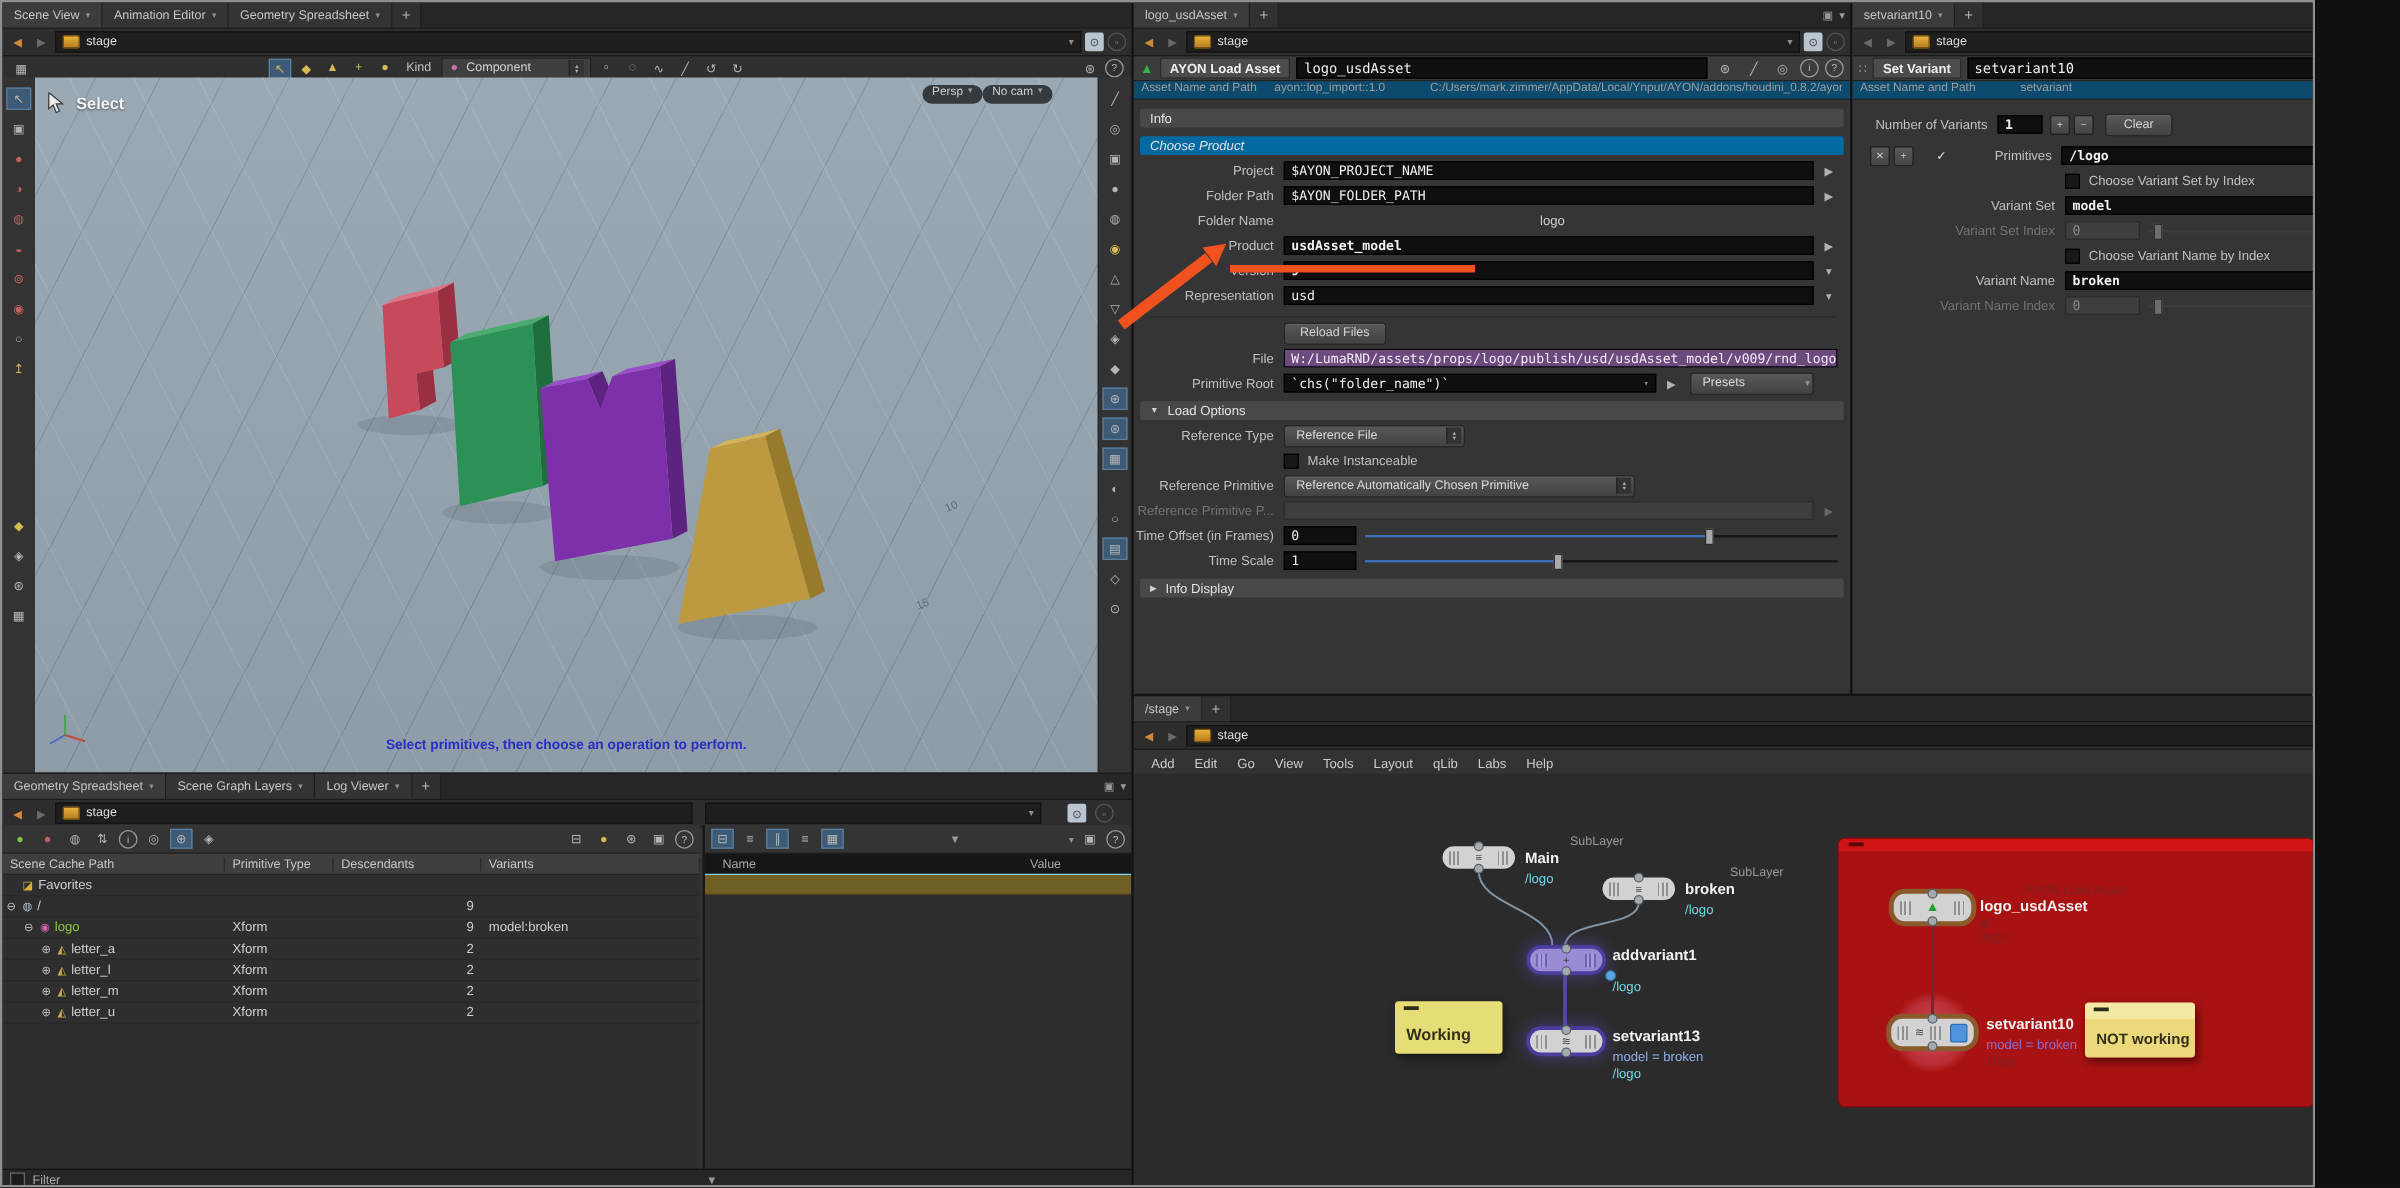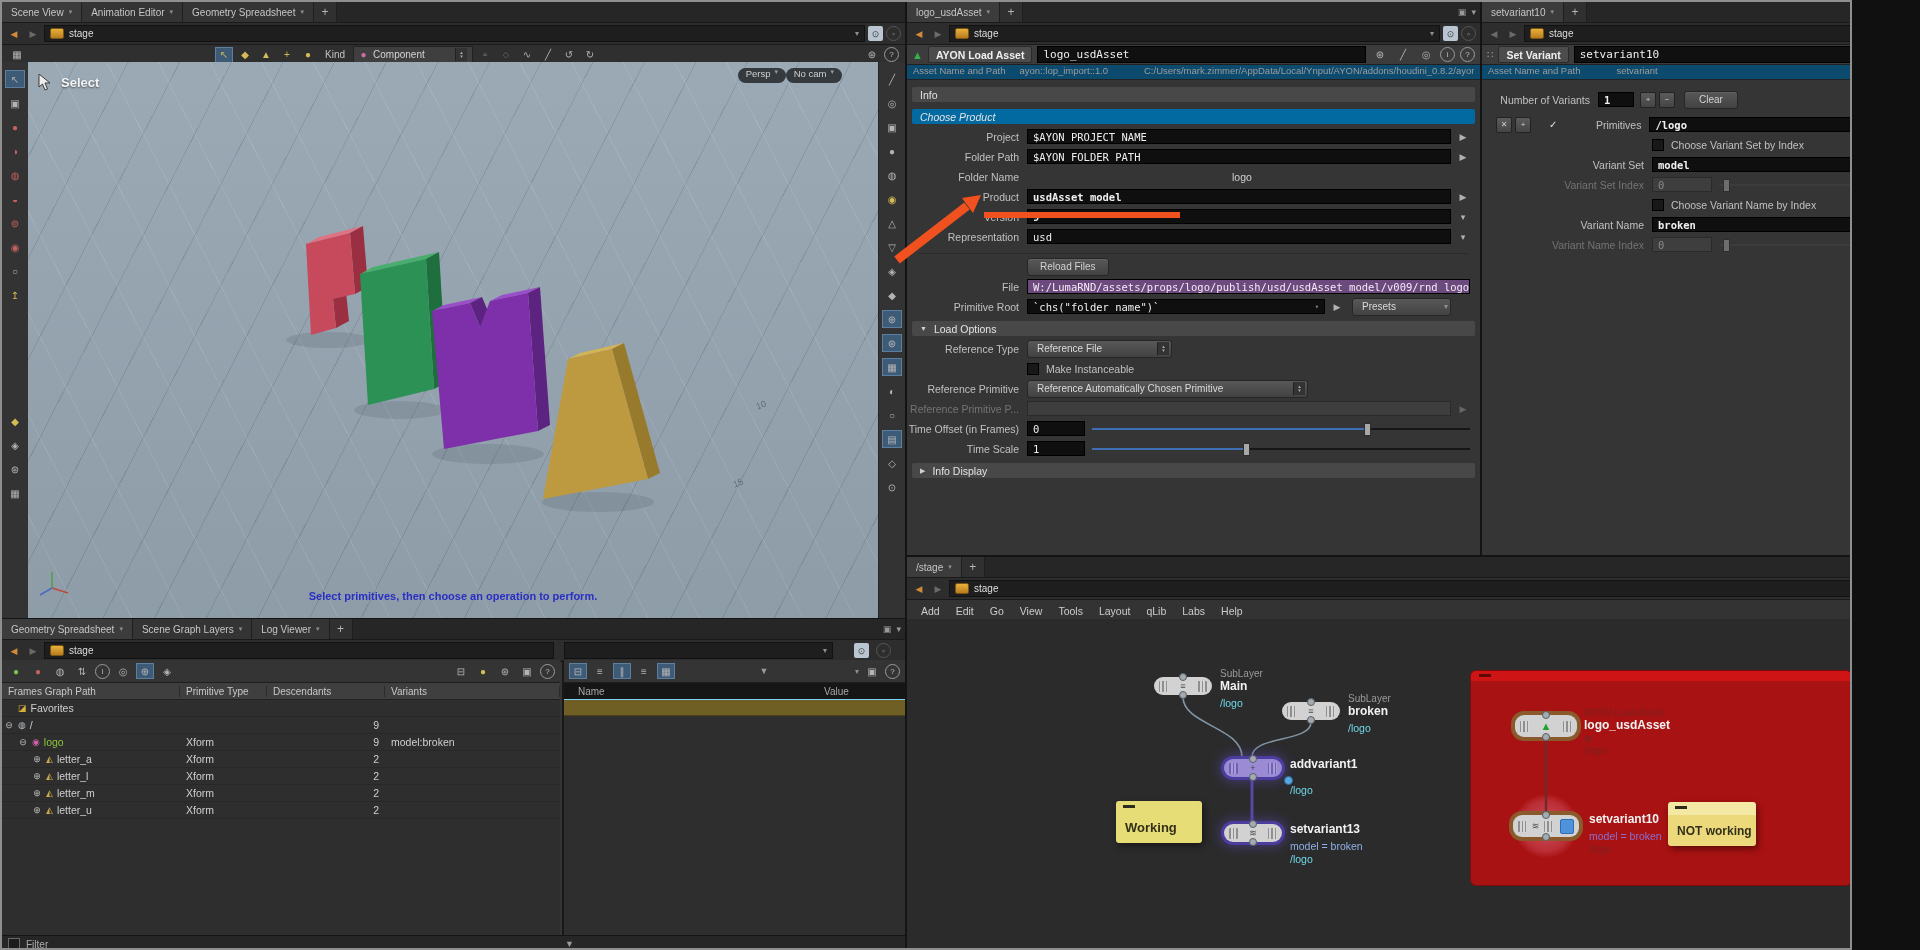--- a/index.html
+++ b/index.html
@@ -122,21 +122,21 @@
   .nnode .grip{width:9px;height:11px;background:repeating-linear-gradient(90deg,#8f8f8f 0 1.5px,#d6d6d6 1.5px 3.5px);border-radius:1px;}
   .nnode .cicon{font-size:9px;color:#4a4a4a;line-height:1;}
   .nnode .dot{position:absolute;width:6px;height:6px;border-radius:50%;background:#a3abb1;border:1px solid #596066;left:50%;margin-left:-4px;}
   .nnode .dot.i{top:-4px;} .nnode .dot.o{bottom:-4px;}
   .nnode.purple{background:#9a8bd4;box-shadow:0 0 0 3px #4a3d9e,0 0 12px 5px rgba(95,75,190,.45);}
   .nnode.purple .grip{background:repeating-linear-gradient(90deg,#6f62ab 0 1.5px,#a79ade 1.5px 3.5px);}
   .nnode.ringed{box-shadow:0 0 0 3px #4a3d9e,0 0 12px 5px rgba(95,75,190,.45);}
   .nnode.brown{box-shadow:0 0 0 4px #8a5a2c;}
   .bluetail{width:12px;height:13px;background:#4f93dd;border:1px solid #2d6db2;border-radius:2px;margin-left:2px;}
   .nlabel{position:absolute;z-index:3;line-height:1.15;}
-  .ntype{color:#9a9a9a;font-size:10px;}
+  .ntype{color:#9a9a9a;font-size:10px;margin-left:36px;}
   .nname{color:#f2f2f2;font-size:12px;font-weight:bold;}
   .npath{font-size:10.5px;margin-top:4px;}
   .ninfo{font-size:10.5px;margin-top:3px;}
   .inred .ntype{color:#7d2121;} .inred .npath{color:#7d2121;} .inred .ninfo{color:#8a6fd0;}
   .note{position:absolute;border-radius:3px;box-shadow:2px 3px 7px rgba(0,0,0,.45);z-index:4;}
   .note .minus{position:absolute;top:4px;left:7px;width:12px;height:3px;background:#2c2c1e;}
   .note .ntext{position:absolute;left:9px;bottom:8px;font-weight:bold;color:#33301a;font-size:13px;}
   .redbox{position:absolute;left:563px;top:51px;width:380px;height:214px;border-radius:6px;z-index:1;border:1px solid #7c0d0d;}
   .redboxtop{height:10px;border-radius:5px 5px 0 0;position:relative;}
   .redboxtop .minus{position:absolute;left:8px;top:3px;width:12px;height:3px;background:#5d0707;}
@@ -342,21 +342,21 @@
         <span class="icn hl">⊕</span>
         <span class="icn">◈</span>
         <span style="flex:1;"></span>
         <span class="icn">⊟</span>
         <span class="icn c-yel">●</span>
         <span class="icn">⊛</span>
         <span class="icn">▣</span>
         <span class="circ">?</span>
       </div>
       <div class="thead">
-        <span>Frames Graph Path</span>
+        <span>Scene Cache Path</span>
           <span>Primitive Type</span>
           <span>Descendants</span>
           <span>Variants</span>
       </div>
       <div class="trow">
         <span class="c namecell" style="padding-left:16px;">
             <span class="ricon" style="color:#d8b13a;">◪</span>
             <span>Favorites</span>
           </span>
         <span class="c"></span>

